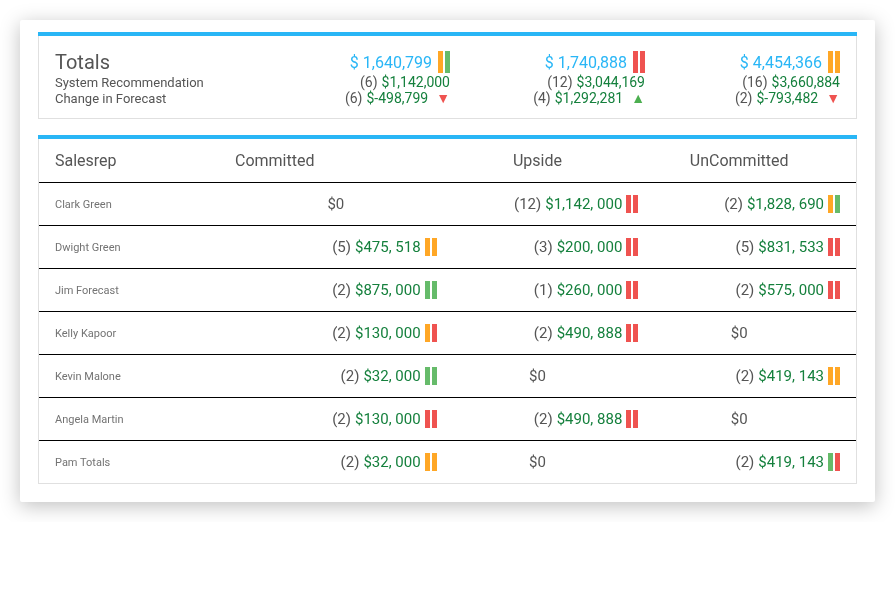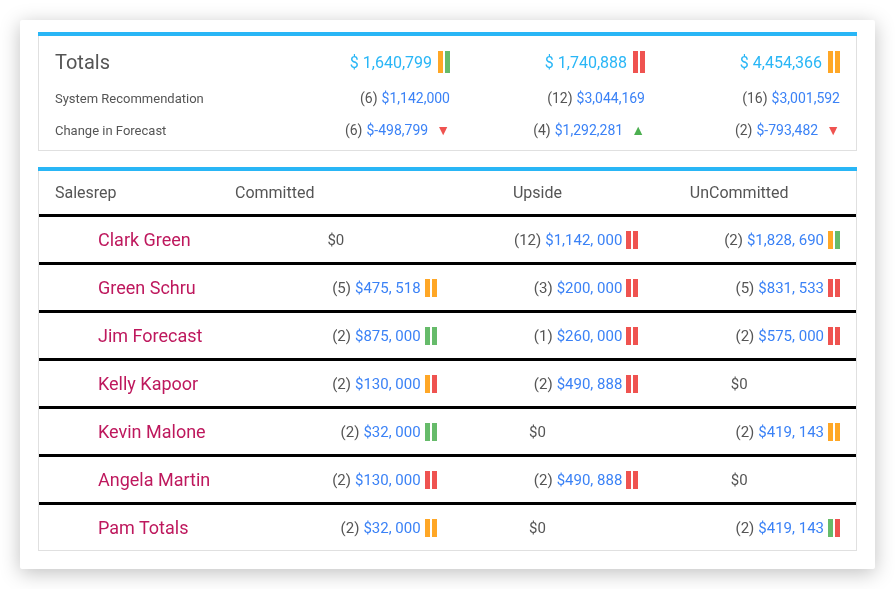--- a/index.html
+++ b/index.html
@@ -59,61 +59,60 @@
     height: 22px;
   }
   .bar.small { height: 18px; }
   .bar.orange { background: #ffa726; }
   .bar.green  { background: #66bb6a; }
   .bar.red    { background: #ef5350; }
   .sub-row {
     display: grid;
     grid-template-columns: 200px 1fr 1fr 1fr;
     align-items: center;
-    margin-top: 16px;
+    margin-top: 0;
   }
   .sub-label {
     font-size: 13px;
     color: #555;
   }
   .sub-cell {
     display: flex;
     align-items: center;
     justify-content: flex-end;
     gap: 4px;
     font-size: 14px;
   }
   .count { color: #555; }
-  .link-val { color: #3b82f6; }
+  .link-val { color: #15803d; }
   .tri-up { color: #4caf50; font-size: 14px; margin-left: 4px;}
   .tri-down { color: #ef5350; font-size: 14px; margin-left: 4px;}
 
   .table-box {
     border: 1px solid #e0e0e0;
     border-top: none;
   }
   .header-row, .data-row {
     display: grid;
     grid-template-columns: 180px 1fr 1fr 1fr;
     align-items: center;
     padding: 12px 16px;
-    border-bottom: 3px solid #000000;
+    border-bottom: 1px solid #000000;
   }
   .data-row:last-child { border-bottom: none; }
   .header-row .col-label {
     font-size: 16px;
     color: #555;
     font-weight: 400;
   }
   .header-row .col-label.right { text-align: center; }
   .rep-name {
-    color: #be185d;
-    font-size: 18px;
+    color: #737373;
+    font-size: 11px;
     cursor: pointer;
-    margin-left: 43px;
   }
   .cell {
     display: flex;
     align-items: center;
     justify-content: flex-end;
     gap: 4px;
     font-size: 15px;
   }
   .cell.center { justify-content: center; }
   .plain-val { color: #555; }
@@ -156,21 +155,21 @@
       <div class="sub-cell">
         <span class="count">(6)</span>
         <span class="link-val">$1,142,000</span>
       </div>
       <div class="sub-cell">
         <span class="count">(12)</span>
         <span class="link-val">$3,044,169</span>
       </div>
       <div class="sub-cell">
         <span class="count">(16)</span>
-        <span class="link-val">$3,001,592</span>
+        <span class="link-val">$3,660,884</span>
       </div>
     </div>
 
     <div class="sub-row">
       <div class="sub-label">Change in Forecast</div>
       <div class="sub-cell">
         <span class="count">(6)</span>
         <span class="link-val">$-498,799</span>
         <span class="tri-down">▼</span>
       </div>
@@ -212,21 +211,21 @@
           <div class="cell">
             <span class="count">(2)</span>
             <span class="link-val">$1,828, 690</span>
             <span class="bars">
               <span class="bar small orange"></span>
               <span class="bar small green"></span>
             </span>
           </div>
         </div>
         <div class="data-row">
-          <div class="rep-name">Green Schru</div>
+          <div class="rep-name">Dwight Green</div>
           <div class="cell">
             <span class="count">(5)</span>
             <span class="link-val">$475, 518</span>
             <span class="bars">
               <span class="bar small orange"></span>
               <span class="bar small orange"></span>
             </span>
           </div>
           <div class="cell">
             <span class="count">(3)</span>

